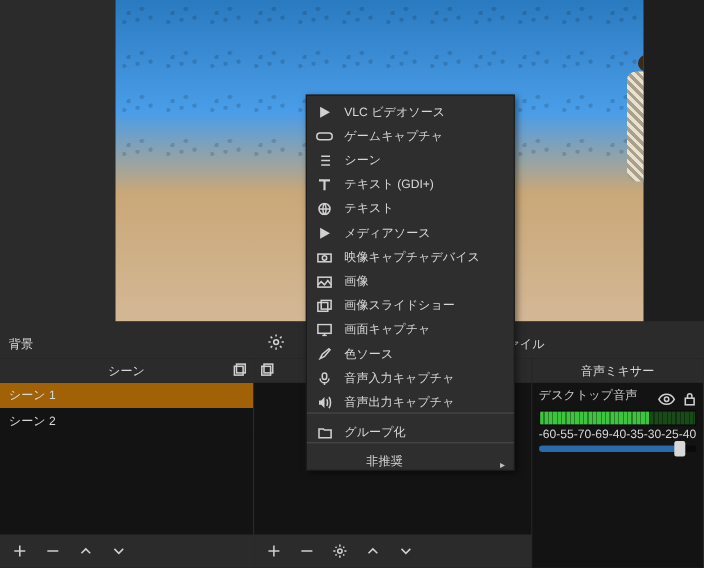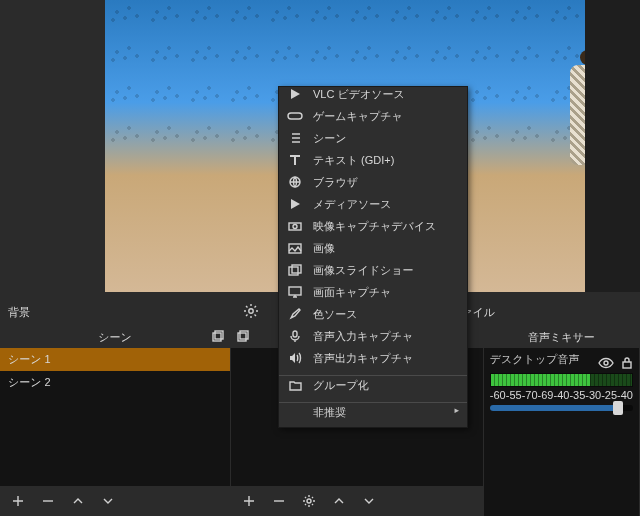--- a/index.html
+++ b/index.html
@@ -28,23 +28,23 @@
 .tool-btn{width:16px;height:16px;display:flex;align-items:center;justify-content:center;color:#b8b8b8;cursor:pointer}
 .mixer-label{padding:4px 6px;color:#c8c8c8}
 .meter{height:14px;margin:2px 6px;background:linear-gradient(to right,#3ec43e 0%,#3ec43e 70%,#1a4a1a 70%,#1a4a1a 100%);border:1px solid #0a0a0a;position:relative}
 .meter::after{content:"";position:absolute;left:0;top:0;width:100%;height:100%;background:repeating-linear-gradient(to right,transparent 0,transparent 3px,rgba(0,0,0,0.35) 3px,rgba(0,0,0,0.35) 4px)}
 .scale{display:flex;justify-content:space-between;padding:0 6px;font-size:8px;color:#8a8a8a}
 .slider{height:6px;margin:4px 6px;background:#0a0a0a;border-radius:3px;position:relative}
 .slider::before{content:"";position:absolute;left:0;top:0;width:88%;height:100%;background:#2a6aa8;border-radius:3px}
 .slider::after{content:"";position:absolute;left:86%;top:-4px;width:10px;height:14px;background:#d8d8d8;border-radius:2px}
 .lock-eye{position:absolute;right:6px;top:356px;display:flex;gap:6px;z-index:5}
 .context-menu{position:absolute;left:278px;top:86px;width:190px;background:#2e2e2e;border:1px solid #1a1a1a;box-shadow:2px 2px 6px rgba(0,0,0,0.5);z-index:100}
-.menu-item{height:22px;display:flex;align-items:flex-start;padding:0 8px;gap:10px;cursor:pointer}
+.menu-item{height:22px;display:flex;align-items:flex-end;padding:0 8px;gap:10px;cursor:pointer}
 .menu-sep{height:1px;background:#4a4a4a;margin:2px 0}
-.menu-item.sub{padding-left:34px;position:relative}
+.menu-item.sub{padding-left:54px;position:relative}
 .menu-item.sub::after{content:"▸";position:absolute;right:8px;font-size:9px;color:#c0c0c0}
 .mi-icon{width:16px;height:14px;display:flex;align-items:center;justify-content:center;flex-shrink:0}
 svg{display:block}
 .icon-stroke{stroke:#d0d0d0;stroke-width:1.4;fill:none}
 .icon-fill{fill:#d0d0d0}
 </style>
 </head>
 <body>
 
 <div class="sidebar-left"></div>
@@ -214,21 +214,21 @@
       </span>
       <span>テキスト (GDI+)</span>
     </div>
   <div class="menu-item">
       <span class="mi-icon">
         <svg width="12" height="12" viewBox="0 0 12 12">
           <circle cx="6" cy="6" r="5" class="icon-stroke"></circle>
           <path class="icon-stroke" d="M1 6h10M6 1c2 2 2 8 0 10M6 1c-2 2-2 8 0 10"></path>
         </svg>
       </span>
-      <span>ブラウザ</span>
+      <span>テキスト</span>
     </div>
   <div class="menu-item">
       <span class="mi-icon">
         <svg width="12" height="12" viewBox="0 0 12 12">
           <path class="icon-fill" d="M2 1l9 5-9 5z"></path>
         </svg>
       </span>
       <span>メディアソース</span>
     </div>
   <div class="menu-item">

